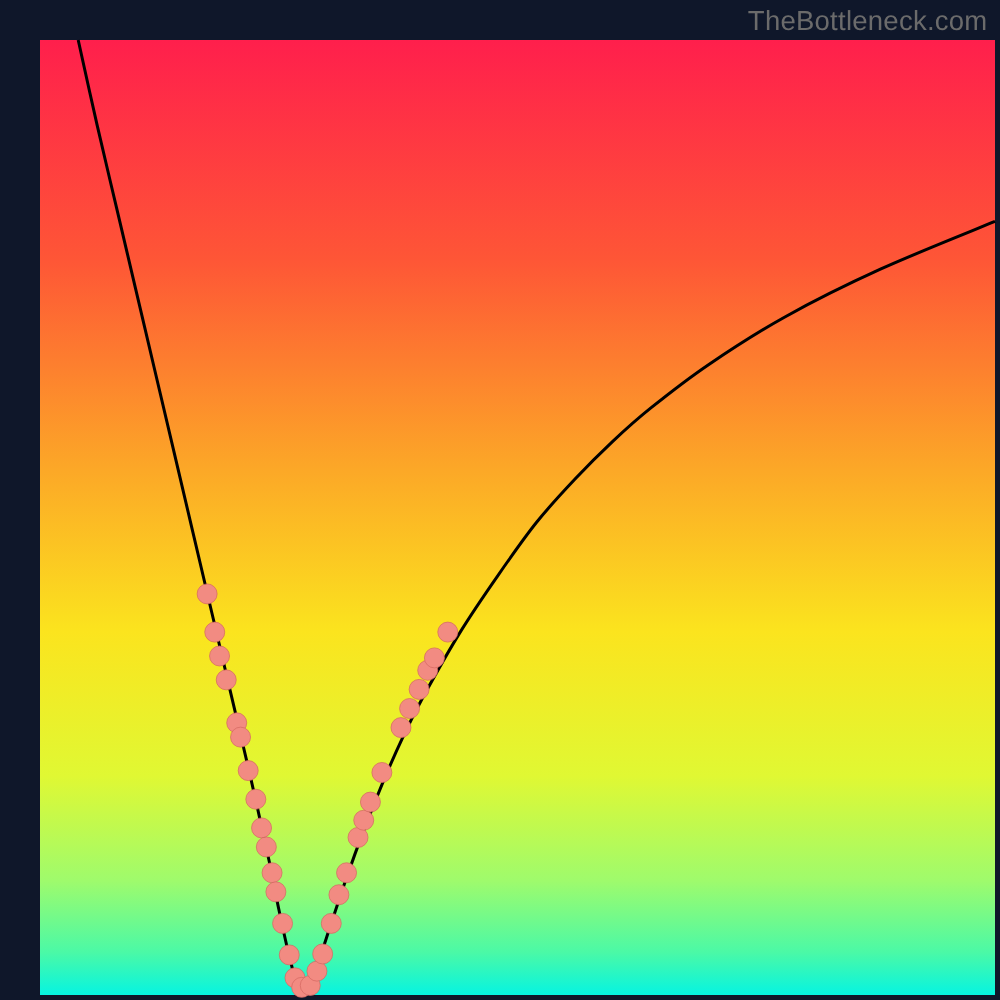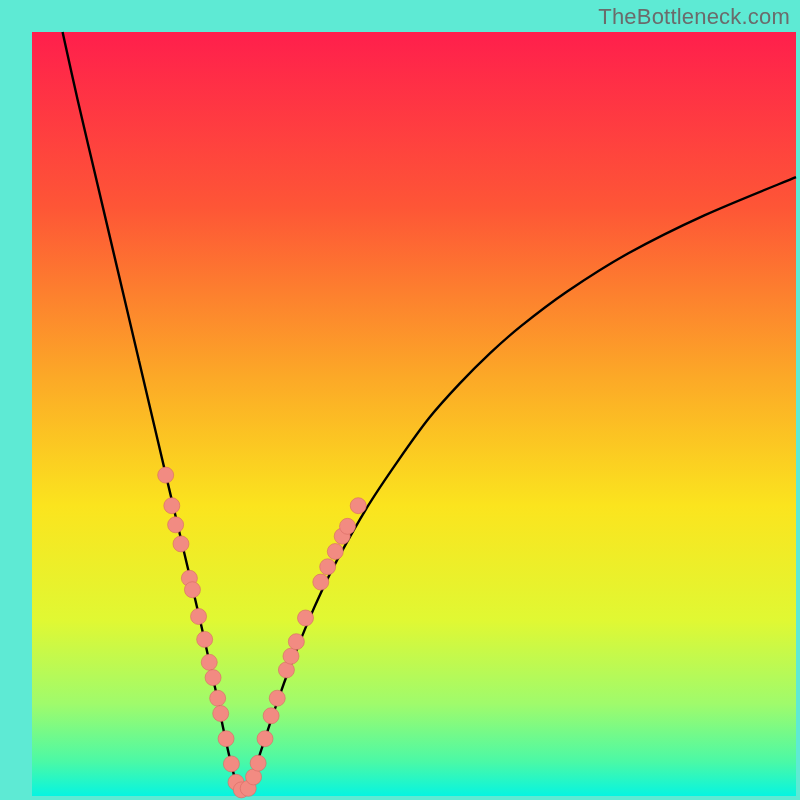--- a/index.html
+++ b/index.html
@@ -10,21 +10,21 @@
     background: #000;
     overflow: hidden;
     font-family: Arial, Helvetica, sans-serif;
   }
   .frame {
     position: absolute;
     top: 0;
     left: 0;
     width: 800px;
     height: 800px;
-    background: #5eead4;
+    background: #0f172a;
   }
   .watermark {
     position: absolute;
     top: 4px;
     right: 10px;
     color: #6b6b6b;
     font-size: 22px;
     font-weight: 400;
     letter-spacing: 0.2px;
   }

